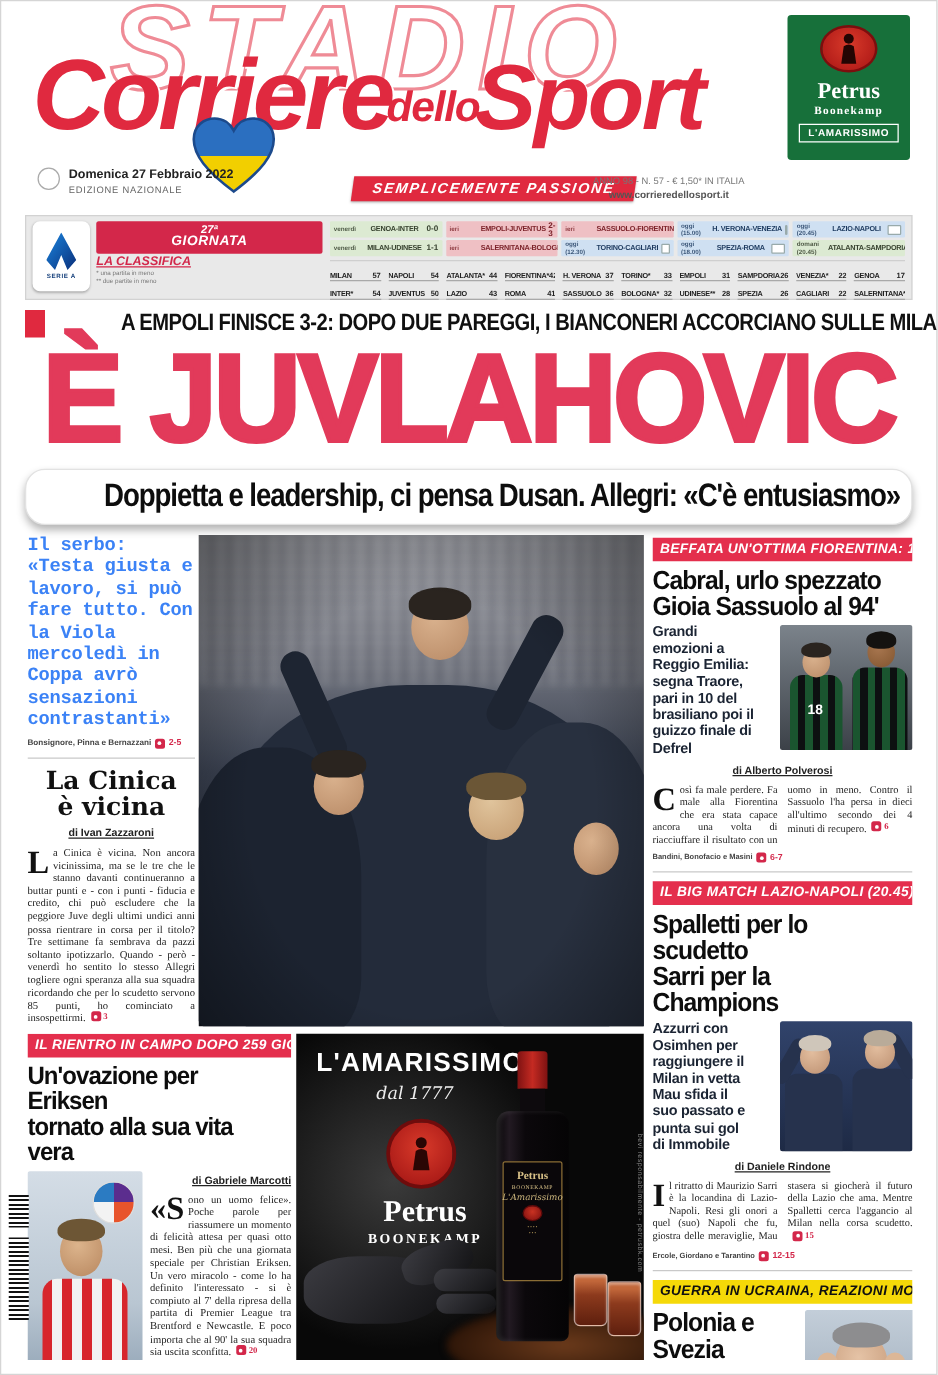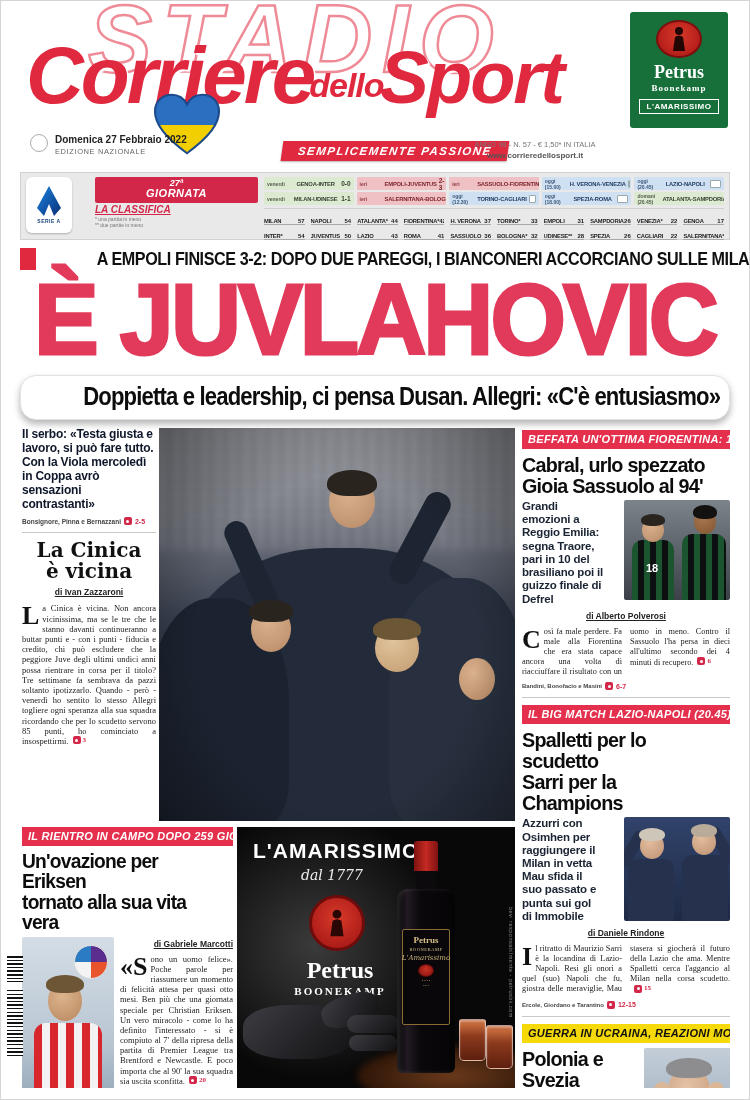--- a/index.html
+++ b/index.html
@@ -32,21 +32,21 @@
                  border-radius:3px; display:flex; flex-direction:column; align-items:center; padding-top:8px; }
   .petrus-oval { width:46px; height:38px; background:radial-gradient(circle at 50% 40%, #d83a2a, #a81414);
                  border:2px solid #7c0e0e; border-radius:50%; display:flex; align-items:center; justify-content:center; }
   .petrus-brand { font-family:"Liberation Serif", serif; font-weight:bold; color:#fff; font-size:18px; margin-top:4px; }
   .petrus-sub { font-family:"Liberation Serif", serif; font-weight:bold; color:#fff; font-size:9px; letter-spacing:1px; }
   .petrus-band { margin-top:6px; border:1px solid #fff; padding:2px 7px; color:#fff; font-size:8px; font-weight:bold; letter-spacing:.5px; }
 
   
   .results { position:relative; margin:0 20px; background:#e9e9e9; border:1px solid #d2d2d2; padding:4px 5px;
              display:flex; gap:6px; height:68px; }
-  .res-left { display:flex; gap:23px; width:232px; flex:none; }
+  .res-left { display:flex; gap:5px; width:232px; flex:none; }
   .seriea-box { width:46px; height:56px; background:#fff; border-radius:6px; box-shadow:0 1px 2px rgba(0,0,0,.25);
                 display:flex; flex-direction:column; align-items:center; justify-content:center; gap:2px; flex:none; }
   .seriea-label { font-size:5px; font-weight:bold; color:#16407c; letter-spacing:.5px; }
   .res-left-col { display:flex; flex-direction:column; flex:1; }
   .giornata-box { background:#d3274a; color:#fff; border-radius:2px; text-align:center; font-style:italic;
                   font-weight:bold; padding:2px 0 3px; line-height:1.05; }
   .giornata-num { font-size:9px; display:block; }
   .giornata-word { font-size:11px; display:block; letter-spacing:.5px; }
   .classifica-label { color:#d3274a; font-style:italic; font-weight:bold; font-size:10px; text-decoration:underline;
                       margin-top:1px; }
@@ -83,21 +83,21 @@
                 transform:scaleX(.85); transform-origin:center; }
 
   
   .main { position:relative; margin:8px 20px 0; height:660px; }
   .col-left  { position:absolute; left:2px; top:0; width:134px; height:395px; overflow:hidden; }
   .photo     { position:absolute; left:139px; top:0; width:356px; height:393px; overflow:hidden; background:#555; }
   .col-right { position:absolute; right:0; top:2px; width:208px; height:658px; overflow:hidden; }
   .eriksen   { position:absolute; left:2px; top:399px; width:211px; height:261px; overflow:hidden; }
   .ad        { position:absolute; left:217px; top:399px; width:278px; height:261px; overflow:hidden; background:#080808; }
 
-  .intro { color:#0f172a; font-weight:bold; font-size:12px; line-height:1.16; letter-spacing:-.2px; }
+  .intro { color:#3b82f6; font-weight:bold; font-size:15px; line-height:1.16; letter-spacing:-.2px;font-family:Liberation Mono, monospace; }
   .intro + .intro { margin-top:1px; }
   .byline { display:flex; align-items:center; gap:3px; font-size:6.5px; font-weight:bold; color:#444; margin-top:6px; }
   .pgsq { width:8px; height:8px; background:#d3274a; border-radius:2px; flex:none; position:relative; }
   .pgsq::after { content:""; position:absolute; left:2.5px; top:2.5px; width:3px; height:3px; background:#fff; border-radius:50%; }
   .pgnum { color:#d3274a; font-size:7px; font-weight:bold; }
   .rule { border:none; border-top:1px solid #c9c9c9; margin:7px 0; }
 
   .cinica-title { font-family:"DejaVu Serif", serif; font-weight:bold; font-size:20px; line-height:1.05;
                   text-align:center; color:#111; white-space:pre-line; }
   .author { text-align:center; font-size:8.5px; font-weight:bold; color:#222; text-decoration:underline; margin:5px 0 6px; }

